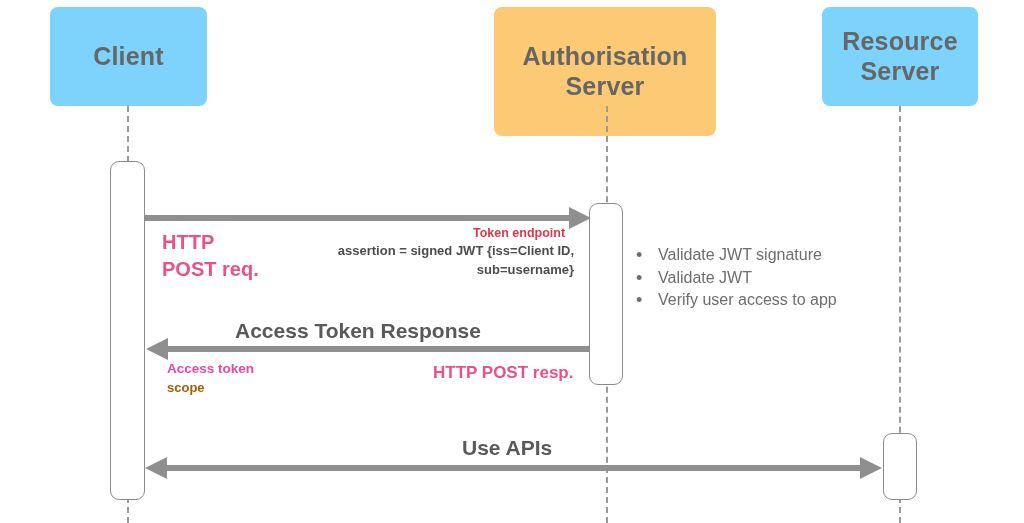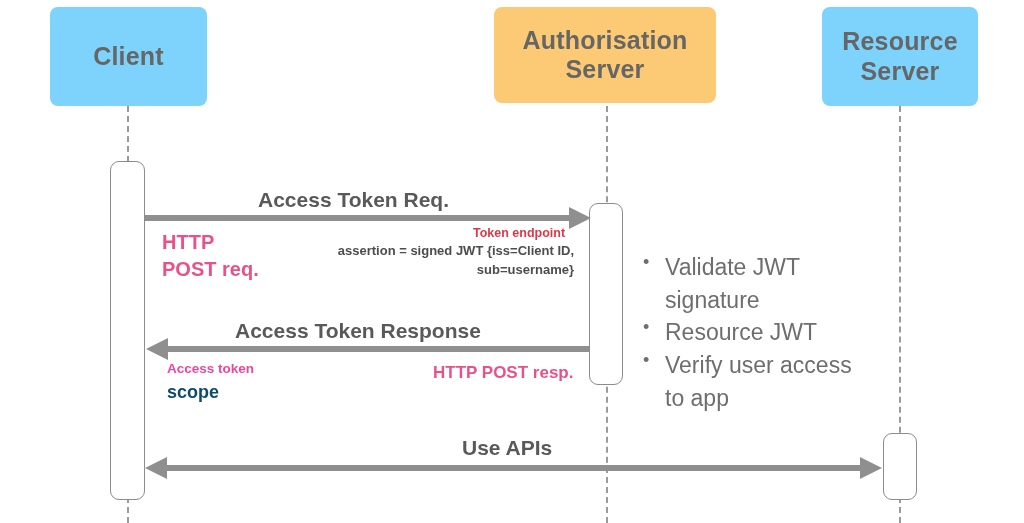--- a/index.html
+++ b/index.html
@@ -28,21 +28,21 @@
     font-weight: bold;
     line-height: 1.18;
     letter-spacing: .2px;
   }
   #actor-client {
     left: 50px; top: 7px; width: 157px; height: 99px;
     background: #7dd3fc;
     font-size: 25px;
   }
   #actor-auth {
-    left: 494px; top: 7px; width: 222px; height: 96px;
+    left: 494px; top: 7px; width: 222px; height: 129px;
     background: #FCCA74;
     font-size: 25px;
   }
   #actor-resource {
     left: 822px; top: 7px; width: 156px; height: 99px;
     background: #7dd3fc;
     font-size: 25px;
   }
 
   
@@ -147,32 +147,32 @@
 
   #note-access-token {
     position: absolute;
     left: 167px; top: 359px;
     font-size: 13.5px;
     font-weight: bold;
     line-height: 1.45;
     white-space: nowrap;
   }
   #note-access-token .tok   { color: #ec4899; display: block; }
-  #note-access-token .scope { color: #0c4a6e; display: block; font-size: 18px; }
+  #note-access-token .scope { color: #a16207; display: block; font-size: 13px; }
 
   
   #validation-list {
     position: absolute;
     left: 634px; top: 244px;
     width: 236px;
     color: #6e6e6e;
-    font-size: 23px;
+    font-size: 16px;
     line-height: 1.42;
     list-style: none;
-    margin: 7px;
+    margin: 0;
     padding: 0;
   }
   #validation-list li {
     position: relative;
     padding-left: 24px;
   }
   #validation-list li::before {
     content: "\2022";
     position: absolute;
     left: 2px;
@@ -199,39 +199,38 @@
   </div>
 
   <div class="lifeline" id="lifeline-client"></div>
   <div class="lifeline" id="lifeline-auth"></div>
   <div class="lifeline" id="lifeline-resource"></div>
 
   <div class="activation" id="activation-client"></div>
   <div class="activation" id="activation-auth"></div>
   <div class="activation" id="activation-resource"></div>
 
-  <div class="msg-title" id="msg1-title">Access Token Req.</div>
   <div class="arrow-line" id="arrow1-line"></div>
   <div class="arrow-head right" id="arrow1-head"></div>
 
   <div class="note-pink" id="note-http-post-req">
     <span>HTTP</span><br>
     <span>POST req.</span>
   </div>
 
   <div id="note-token-endpoint">Token endpoint</div>
 
   <div id="note-assertion">
     <span class="line1">assertion =  signed JWT {iss=Client ID,</span>
     <span class="line2">sub=username}</span>
   </div>
 
   <ul id="validation-list">
     <li>Validate JWT signature</li>
-    <li>Resource JWT</li>
+    <li>Validate JWT</li>
     <li>Verify user access to app</li>
   </ul>
 
   <div class="msg-title" id="msg2-title">Access Token Response</div>
   <div class="arrow-line" id="arrow2-line"></div>
   <div class="arrow-head left" id="arrow2-head"></div>
 
   <div id="note-access-token">
     <span class="tok">Access token</span>
     <span class="scope">scope</span>

